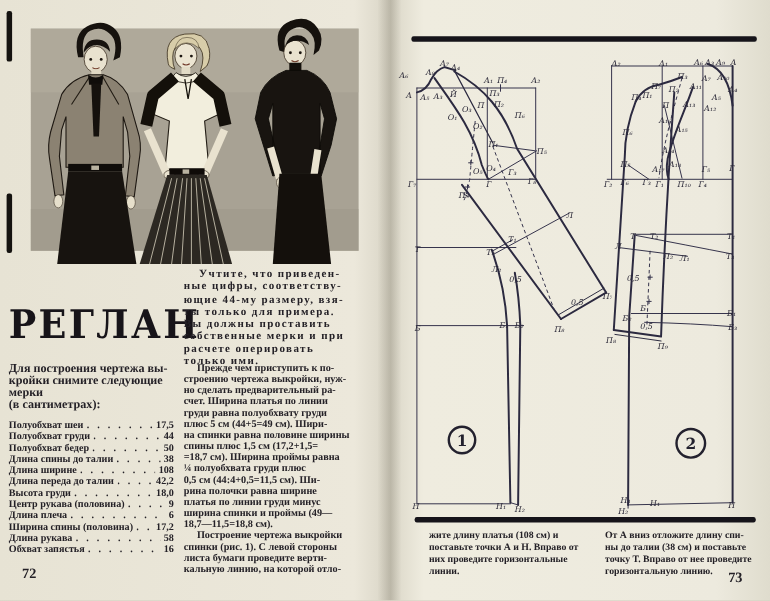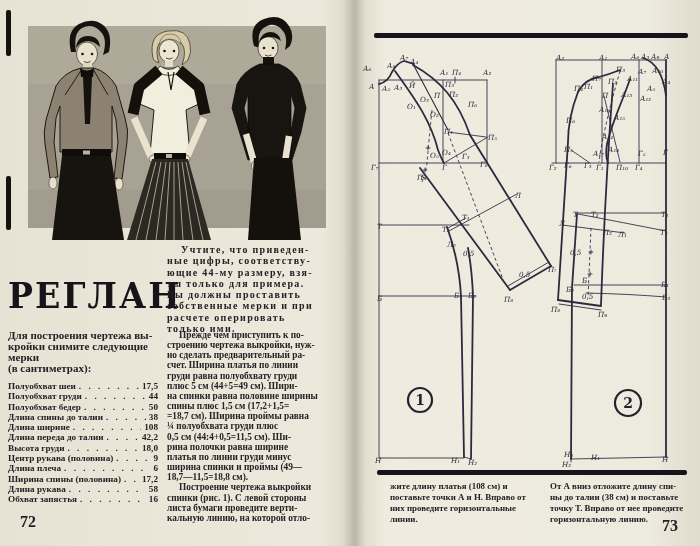--- a/index.html
+++ b/index.html
@@ -15,21 +15,21 @@
     background:linear-gradient(90deg,rgba(80,74,58,0) 0%,rgba(80,74,58,.22) 55%,rgba(80,74,58,0) 100%);}
   
   .title{font-family:"DejaVu Serif","Liberation Serif",serif;font-weight:bold;font-size:32px;
     letter-spacing:2px;transform:scale(1.04,1.12);transform-origin:left top;color:#171419;}
   .intro{font-size:11px;line-height:11px;font-weight:bold;white-space:pre-line;width:156px;}
   .m-row{display:flex;align-items:baseline;height:10.3px;font-size:9.2px;font-weight:bold;width:150px;text-align:right;}
   .m-label{white-space:nowrap;}
   .m-dots{flex:1;overflow:hidden;white-space:nowrap;margin:0 3px;}
   .m-dots::before{content:". . . . . . . . . . . . . . . . . . ";letter-spacing:2.5px;color:#242127;}
   .m-val{white-space:nowrap;}
-  .pagenum{font-size:16px;font-weight:bold;}
+  .pagenum{font-size:13px;font-weight:bold;}
   .note{font-size:10px;line-height:11.3px;font-weight:bold;letter-spacing:1.3px;
     white-space:pre-line;text-indent:14px;width:182px;}
   .p-block{font-size:9.3px;line-height:10.15px;font-weight:600;white-space:pre-line;text-indent:12px;width:181px;}
   
   .rule{position:absolute;background:#16141a;border-radius:2px;}
   .caption{font-size:8.9px;line-height:10.9px;font-weight:600;white-space:pre-line;margin-left:12px;}
   svg{display:block;}
   .dln{stroke:#34324a;fill:none;stroke-width:0.9;stroke-linecap:round;}
   .dth{stroke:#2c2a40;fill:none;stroke-width:1.8;stroke-linecap:round;}
   .dsh{stroke:#34324a;fill:none;stroke-width:0.9;stroke-dasharray:3.2,2.6;}

